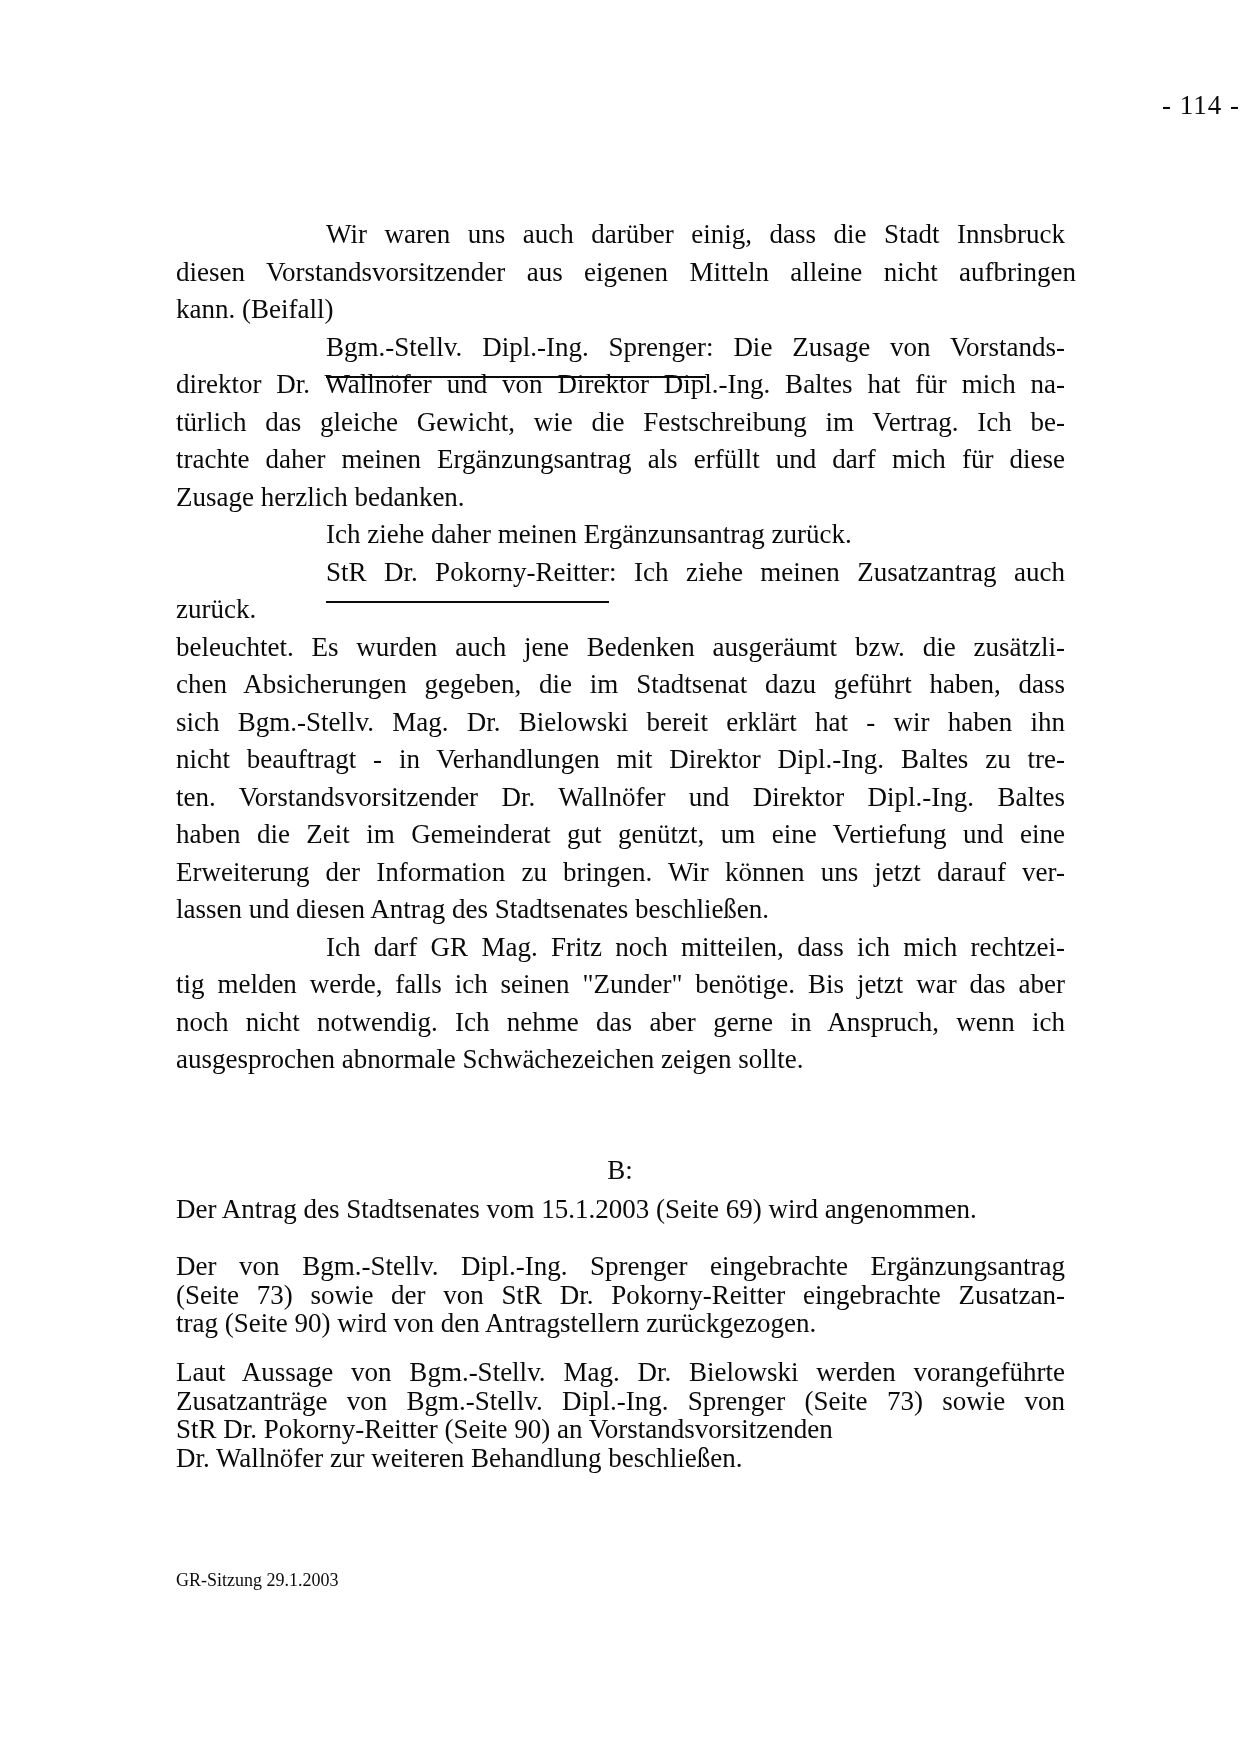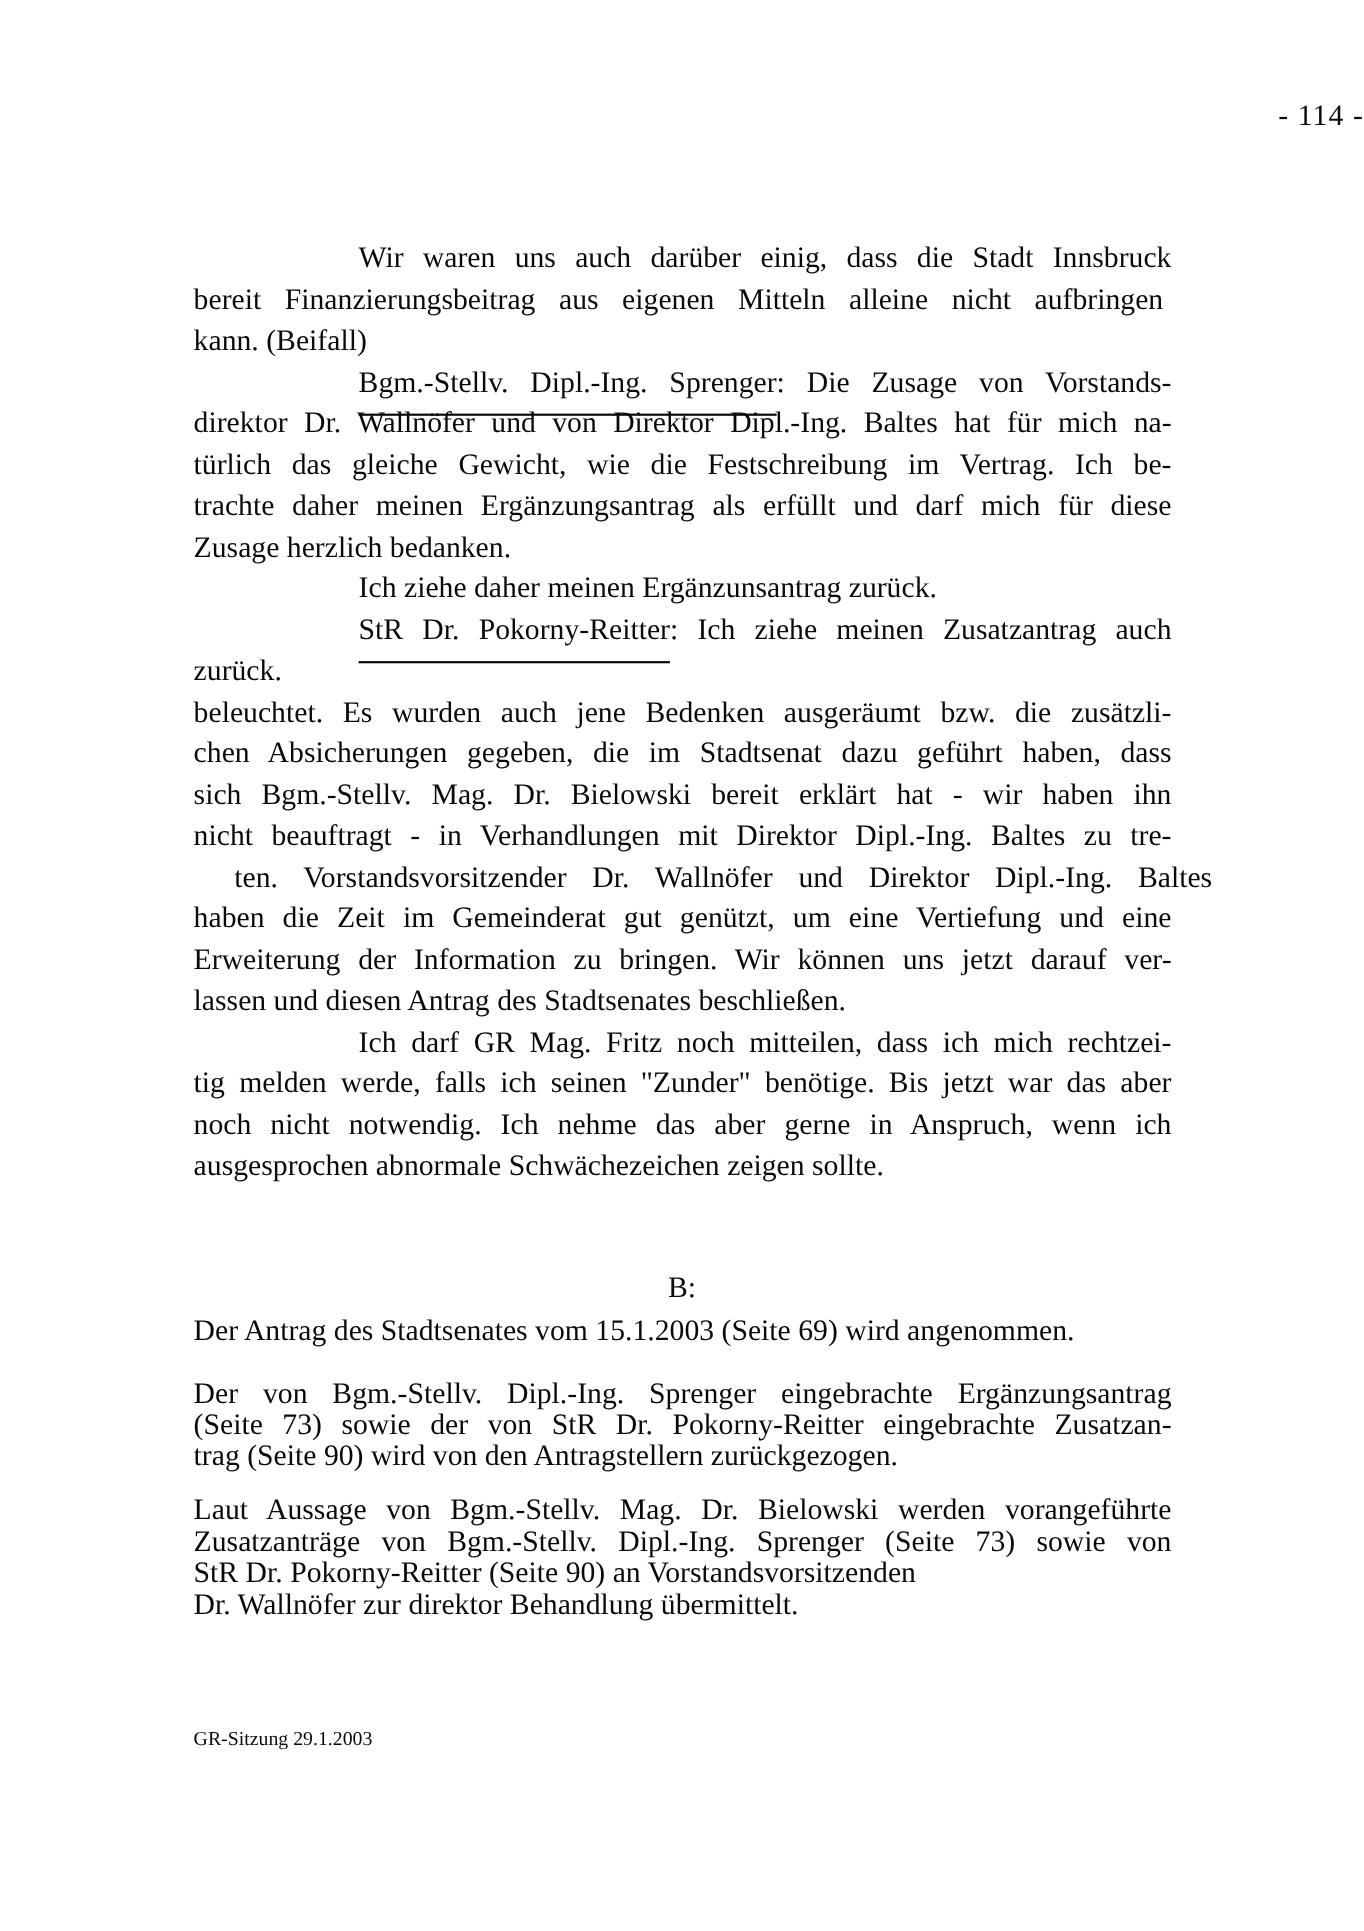--- a/index.html
+++ b/index.html
@@ -68,21 +68,21 @@
 </head>
 <body>
 
 <div class="page">
 
   <div class="page-number">- 114 -</div>
 
   <div class="transcript">
       <div class="para">
         <div class="line indent fill" style="word-spacing: 10.75px;"><span>Wir waren uns auch darüber einig, dass die Stadt Innsbruck</span></div>
-        <div class="line fill" style="word-spacing: 14.64px;"><span>bereit Finanzierungsbeitrag aus eigenen Mitteln alleine nicht aufbringen</span></div>
+        <div class="line fill" style="word-spacing: 14.64px;"><span>diesen Vorstandsvorsitzender aus eigenen Mitteln alleine nicht aufbringen</span></div>
         <div class="line"><span>kann. (Beifall)</span></div>
       </div>
       <div class="para">
         <div class="line indent fill" style="word-spacing: 13.14px;"><span class="u">Bgm.-Stellv. Dipl.-Ing. Sprenger</span><span>: Die Zusage von Vorstands-</span></div>
         <div class="line fill" style="word-spacing: 8.13px;"><span>direktor Dr. Wallnöfer und von Direktor Dipl.-Ing. Baltes hat für mich na-</span></div>
         <div class="line fill" style="word-spacing: 12.02px;"><span>türlich das gleiche Gewicht, wie die Festschreibung im Vertrag. Ich be-</span></div>
         <div class="line fill" style="word-spacing: 9.33px;"><span>trachte daher meinen Ergänzungsantrag als erfüllt und darf mich für diese</span></div>
         <div class="line"><span>Zusage herzlich bedanken.</span></div>
       </div>
       <div class="para">
@@ -90,21 +90,21 @@
       </div>
       <div class="para">
         <div class="line indent fill" style="word-spacing: 10.67px;"><span class="u">StR Dr. Pokorny-Reitter</span><span>: Ich ziehe meinen Zusatzantrag auch</span></div>
         <div class="line"><span>zurück.</span></div>
       </div>
       <div class="para">
         <div class="line fill" style="word-spacing: 11.09px;"><span>beleuchtet. Es wurden auch jene Bedenken ausgeräumt bzw. die zusätzli-</span></div>
         <div class="line fill" style="word-spacing: 11.06px;"><span>chen Absicherungen gegeben, die im Stadtsenat dazu geführt haben, dass</span></div>
         <div class="line fill" style="word-spacing: 11.51px;"><span>sich Bgm.-Stellv. Mag. Dr. Bielowski bereit erklärt hat - wir haben ihn</span></div>
         <div class="line fill" style="word-spacing: 10.07px;"><span>nicht beauftragt - in Verhandlungen mit Direktor Dipl.-Ing. Baltes zu tre-</span></div>
-        <div class="line fill" style="word-spacing: 16.65px; margin-left: 37px;"><span>ten. Vorstandsvorsitzender Dr. Wallnöfer und Direktor Dipl.-Ing. Baltes</span></div>
+        <div class="line fill" style="word-spacing: 16.65px;"><span>ten. Vorstandsvorsitzender Dr. Wallnöfer und Direktor Dipl.-Ing. Baltes</span></div>
         <div class="line fill" style="word-spacing: 9.7px;"><span>haben die Zeit im Gemeinderat gut genützt, um eine Vertiefung und eine</span></div>
         <div class="line fill" style="word-spacing: 9.42px;"><span>Erweiterung der Information zu bringen. Wir können uns jetzt darauf ver-</span></div>
         <div class="line"><span>lassen und diesen Antrag des Stadtsenates beschließen.</span></div>
       </div>
       <div class="para">
         <div class="line indent fill" style="word-spacing: 6.57px;"><span>Ich darf GR Mag. Fritz noch mitteilen, dass ich mich rechtzei-</span></div>
         <div class="line fill" style="word-spacing: 6.14px;"><span>tig melden werde, falls ich seinen "Zunder" benötige. Bis jetzt war das aber</span></div>
         <div class="line fill" style="word-spacing: 10.54px;"><span>noch nicht notwendig. Ich nehme das aber gerne in Anspruch, wenn ich</span></div>
         <div class="line"><span>ausgesprochen abnormale Schwächezeichen zeigen sollte.</span></div>
       </div>
@@ -124,19 +124,19 @@
         <div class="line fill" style="word-spacing: 10.97px;"><span>(Seite 73) sowie der von StR Dr. Pokorny-Reitter eingebrachte Zusatzan-</span></div>
         <div class="line"><span>trag (Seite 90) wird von den Antragstellern zurückgezogen.</span></div>
       </div>
     </div>
 
   <div class="res" id="res-3">
       <div class="para">
         <div class="line fill" style="word-spacing: 11.05px;"><span>Laut Aussage von Bgm.-Stellv. Mag. Dr. Bielowski werden vorangeführte</span></div>
         <div class="line fill" style="word-spacing: 12.55px;"><span>Zusatzanträge von Bgm.-Stellv. Dipl.-Ing. Sprenger (Seite 73) sowie von</span></div>
         <div class="line"><span>StR Dr. Pokorny-Reitter (Seite 90) an Vorstandsvorsitzenden</span></div>
-        <div class="line"><span>Dr. Wallnöfer zur direktor Behandlung übermittelt.</span></div>
+        <div class="line"><span>Dr. Wallnöfer zur weiteren Behandlung beschließen.</span></div>
       </div>
     </div>
 
   <div class="footer">GR-Sitzung 29.1.2003</div>
 
 </div>
 
 </body></html>

